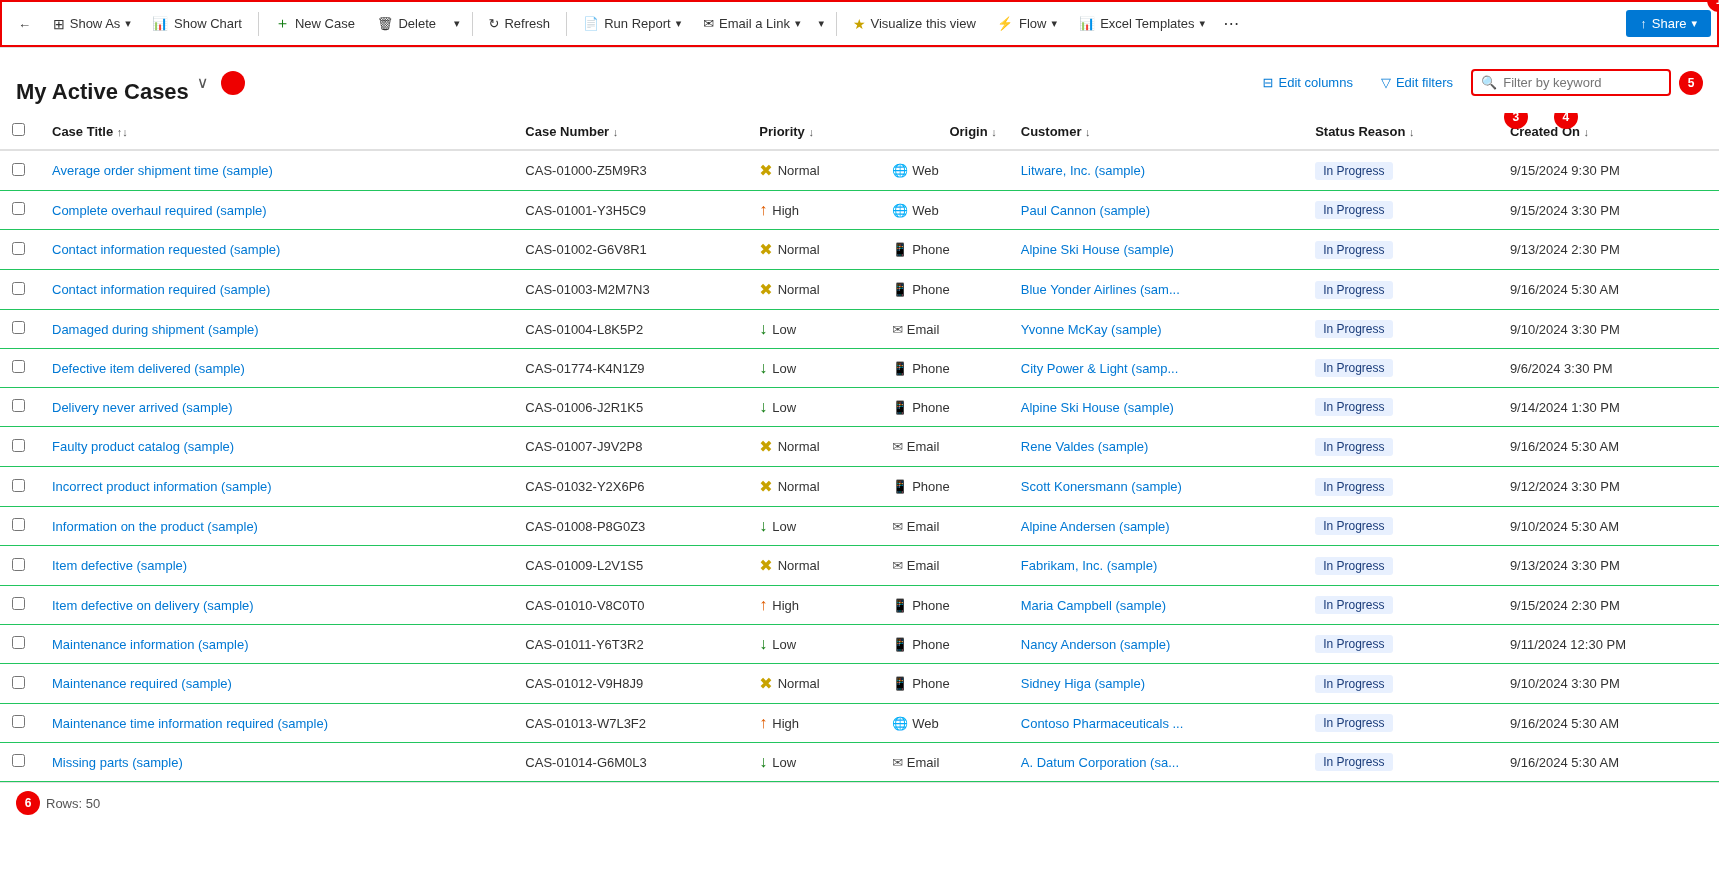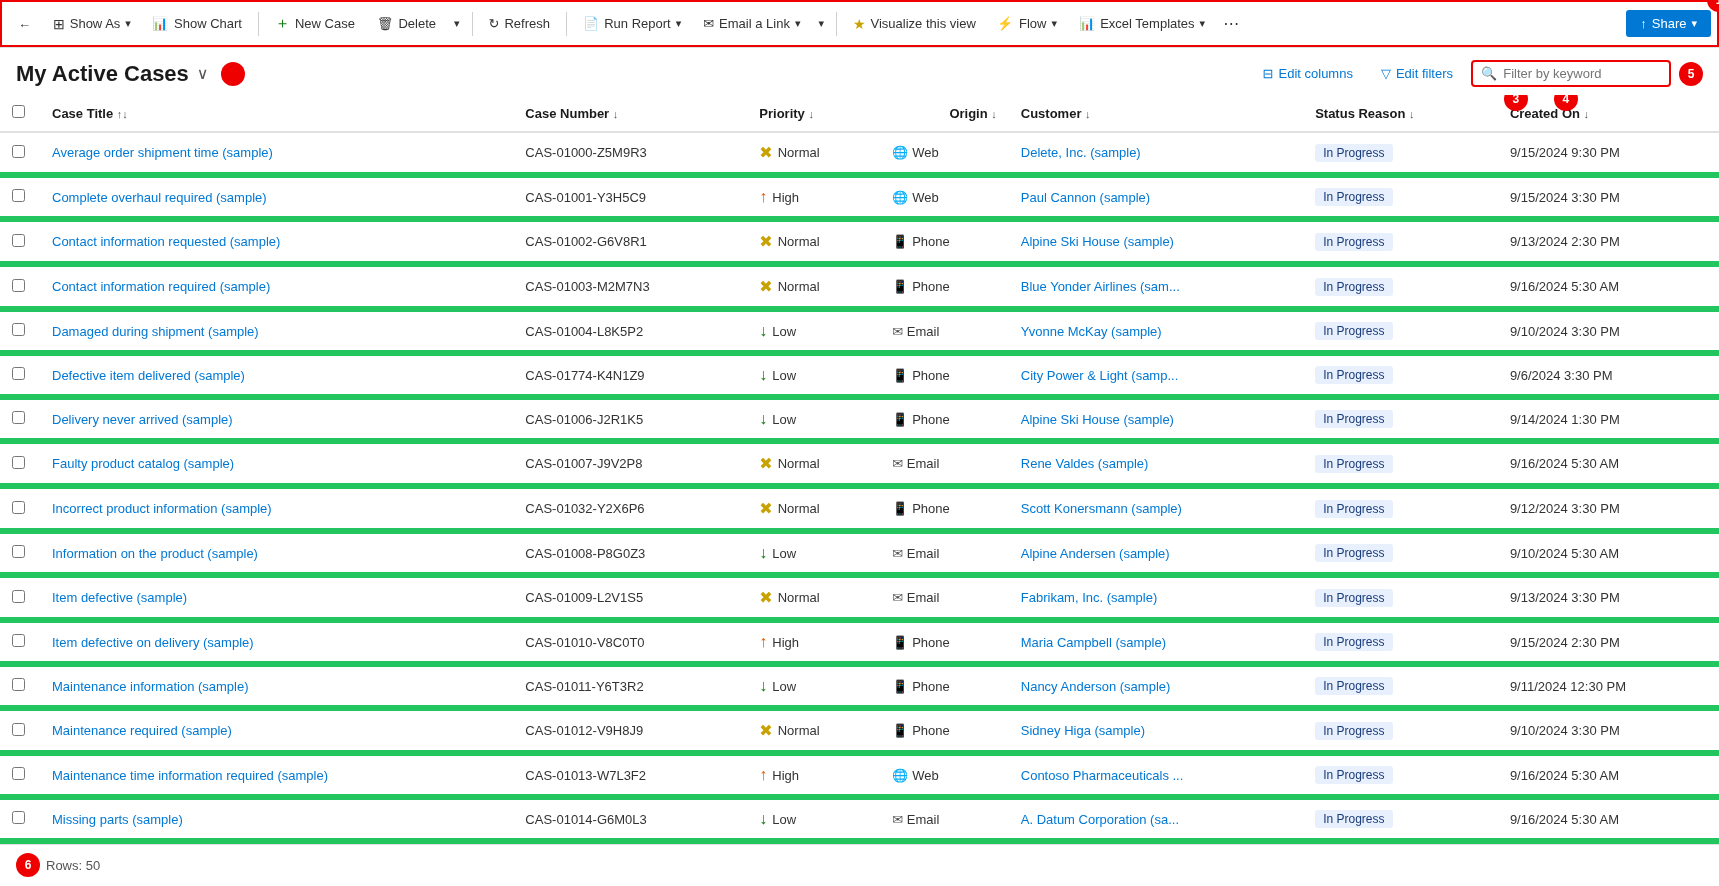--- a/index.html
+++ b/index.html
@@ -88,20 +88,21 @@
     .view-header {
       display: flex;
       align-items: center;
       padding: 12px 16px 8px 16px;
       gap: 8px;
     }
     .view-title {
       font-size: 22px;
       font-weight: 600;
       color: #1a1a1a;
+      margin-top: 19px;
     }
     .view-title-chevron {
       font-size: 16px;
       color: #555;
       cursor: pointer;
     }
     .view-header-actions {
       margin-left: auto;
       display: flex;
       align-items: center;
@@ -149,21 +150,21 @@
       text-align: left;
       font-weight: 600;
       font-size: 13px;
       color: #1a1a1a;
       border-bottom: 2px solid #e0e0e0;
       white-space: nowrap;
       background: #fff;
     }
     thead th .sort-icon { color: #555; font-size: 11px; }
     tbody tr {
-      border-bottom: 6px solid #22c55e;
+      border-bottom: 1px solid #22c55e;
     }
     tbody td {
       padding: 10px 12px;
       font-size: 13px;
       vertical-align: middle;
     }
     .case-link {
       color: #0078d4;
       text-decoration: none;
       cursor: pointer;
@@ -383,21 +384,21 @@
         <span class="priority-icon">
           <span class="pri-normal">✖</span>
           Normal
         </span>
       </td>
       <td>
         <span class="origin-icon">🌐</span>
         <span>Web</span>
       </td>
       <td>
-        <a class="case-link">Delete, Inc. (sample)</a>
+        <a class="case-link">Litware, Inc. (sample)</a>
       </td>
       <td>
         <span class="status-badge">In Progress</span>
       </td>
       <td>
         <span>9/15/2024 9:30 PM</span>
       </td>
     </tr>
         <tr>
       <td class="cb-col">

